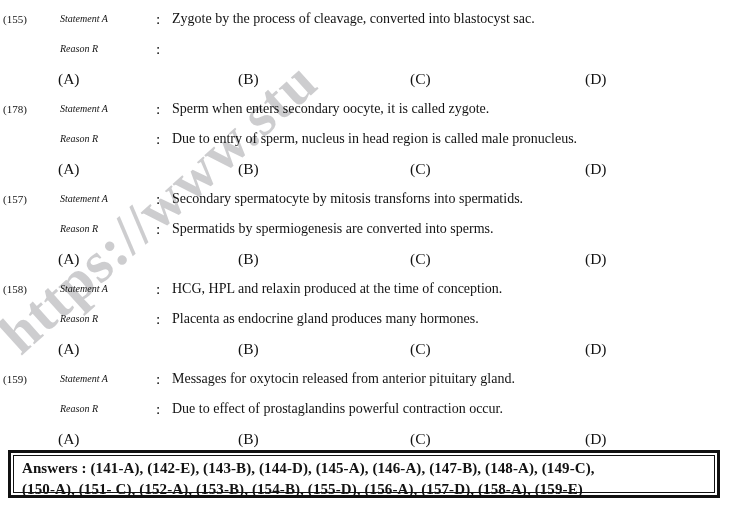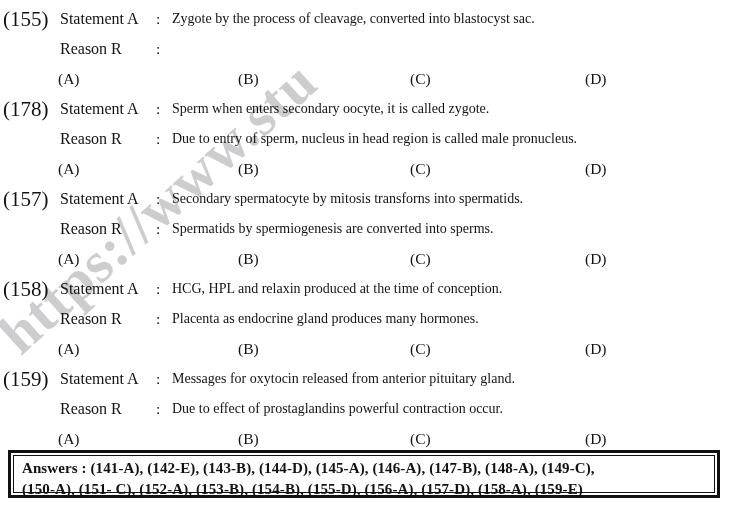--- a/index.html
+++ b/index.html
@@ -55,27 +55,28 @@
     position: relative;
     height: 30px;
     line-height: 30px;
     white-space: nowrap;
   }
   .qnum {
     position: absolute;
     left: 3px;
     top: 0;
     width: 50px;
-    font-size: 21px;
+    font-size: 11px;
   }
   .lbl {
     position: absolute;
     left: 60px;
     top: 0;
-    font-size: 16px;
+    font-size: 10px;
+    font-style: italic;
   }
   .colon {
     position: absolute;
     left: 156px;
     top: 0;
     font-size: 15.5px;
   }
   .body-text {
     position: absolute;
     left: 172px;

